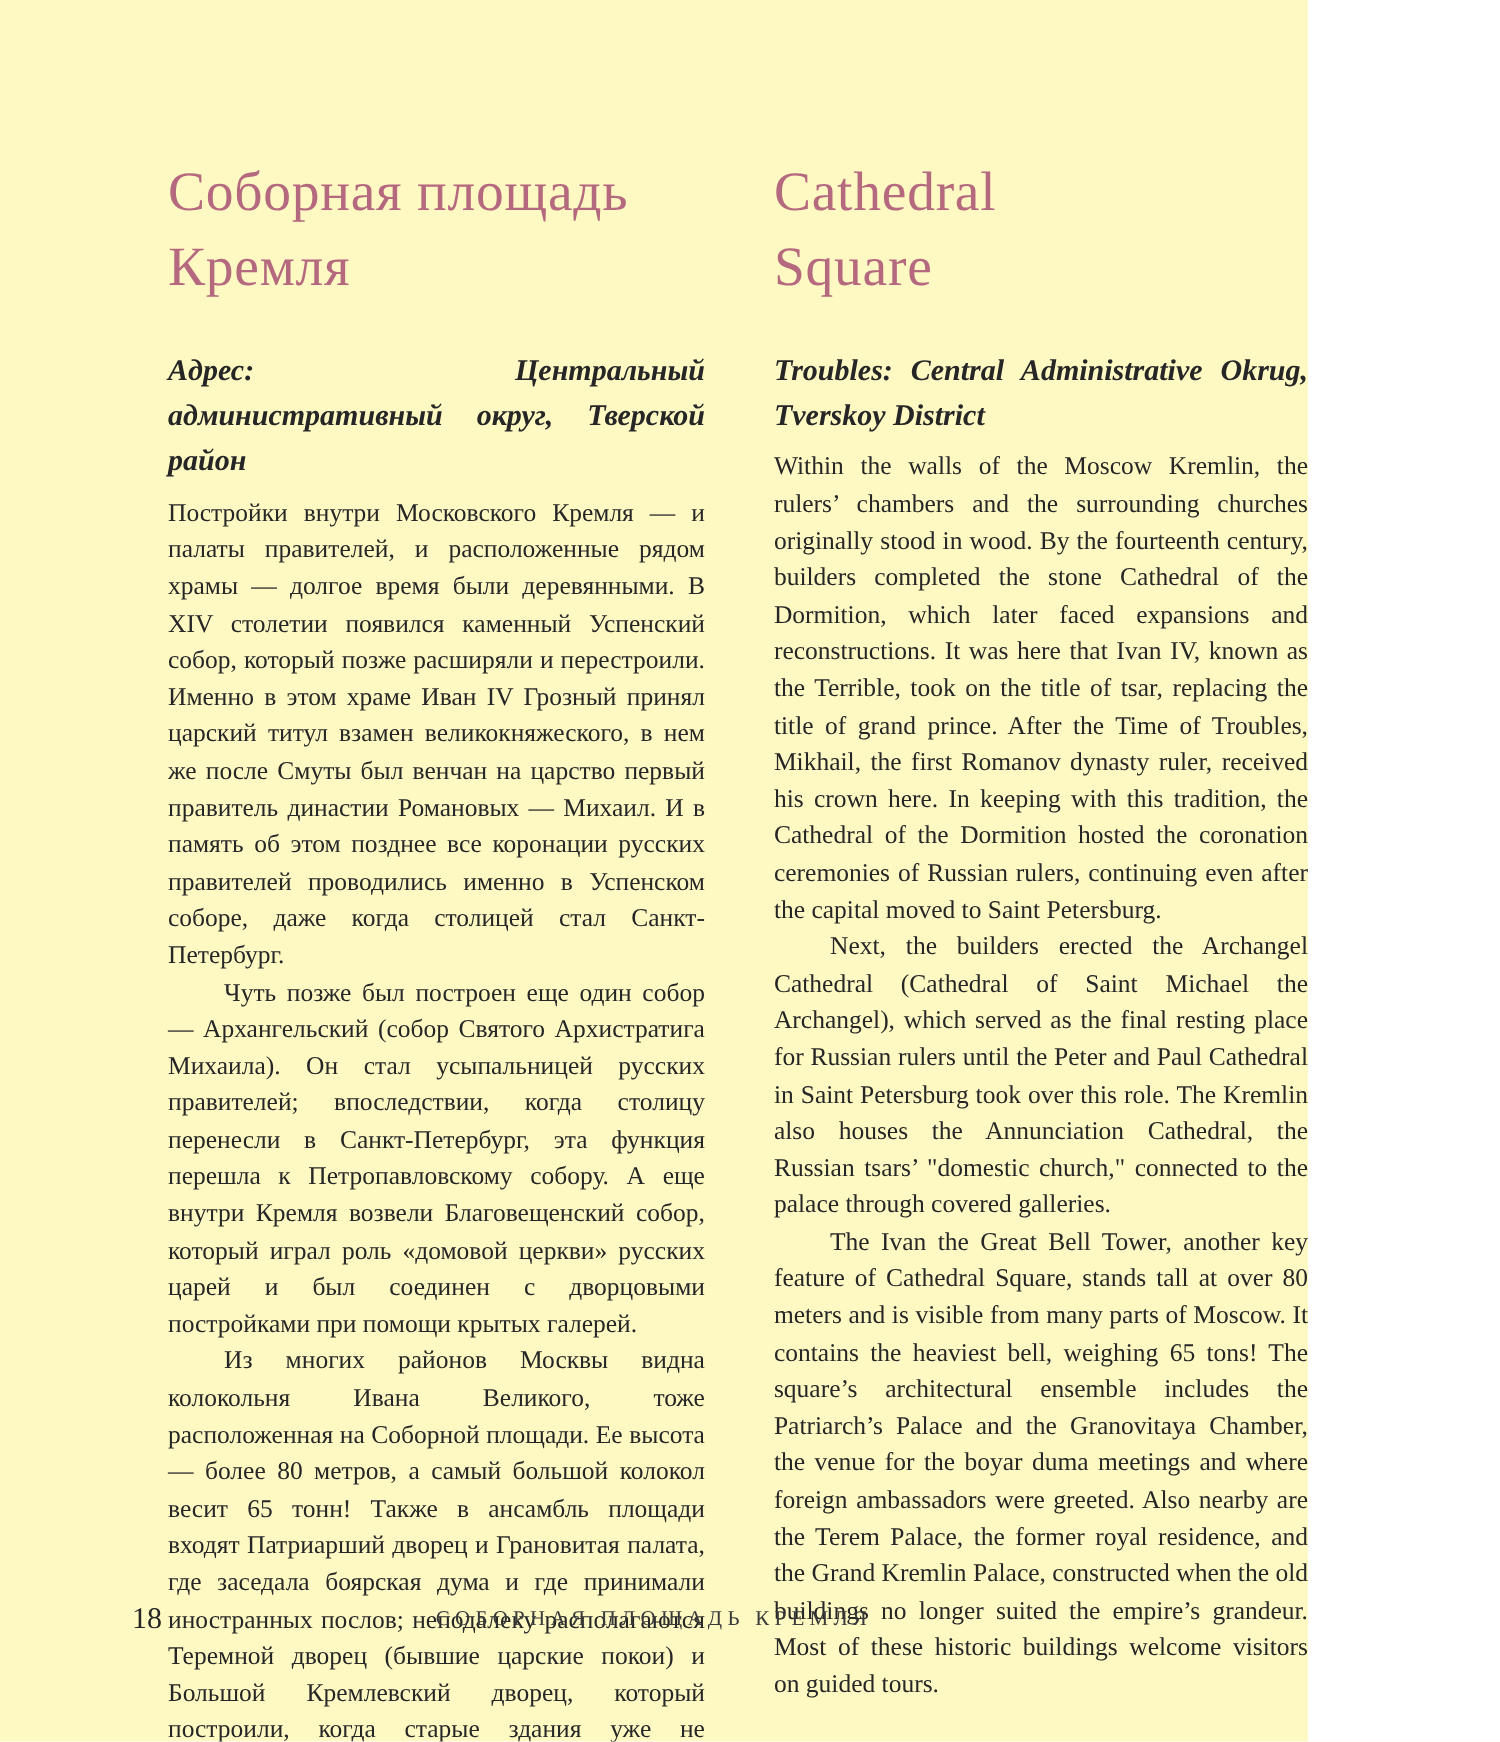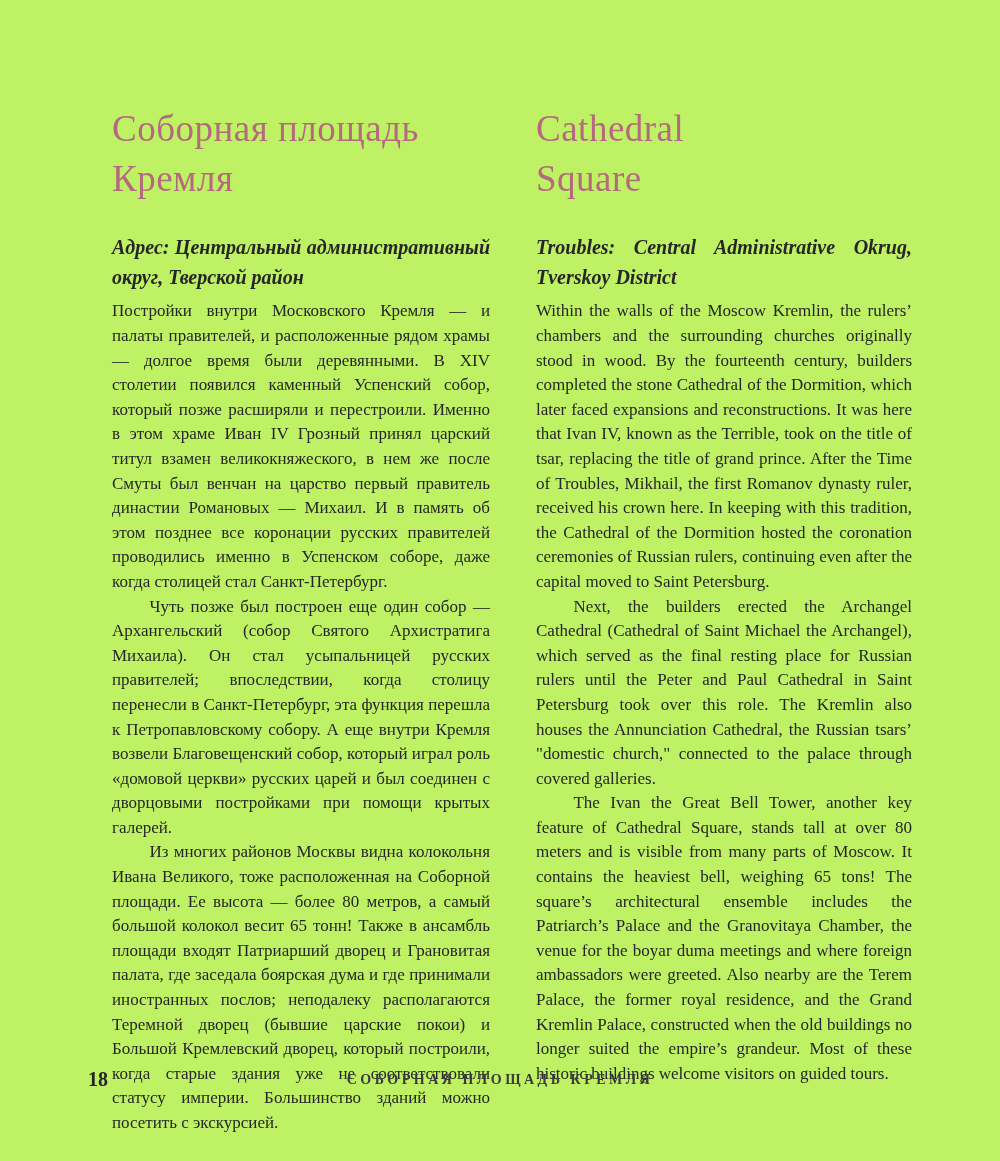--- a/index.html
+++ b/index.html
@@ -6,24 +6,24 @@
   html, body { background: #ffffff; }
   body {
     width: 1000px;
     height: 1161px;
     font-family: "Liberation Serif", "DejaVu Serif", serif;
     color: #262626;
     position: relative;
     overflow: hidden;
   }
   .page {
-    width: 1000px;
+    width: 872px;
     height: 1161px;
     position: relative;
-    background: #bef264;
+    background: #fef9c3;
   }
   .columns {
     display: flex;
     padding: 104px 0 0 112px;
     gap: 46px;
   }
   .col { width: 378px; }
   .col.right { width: 376px; }
   .title {
     font-family: "Liberation Serif", "DejaVu Serif", serif;
@@ -51,21 +51,20 @@
     hyphens: auto;
     -webkit-hyphens: auto;
   }
   .paras p + p { text-indent: 2.2em; }
   .footer {
     position: absolute;
     left: 0;
     right: 0;
     top: 1068px;
     height: 30px;
-    font-weight: bold;
   }
   .page-number {
     position: absolute;
     left: 88px;
     top: 0;
     font-size: 20px;
     color: #262626;
   }
   .footer-title {
     position: absolute;

